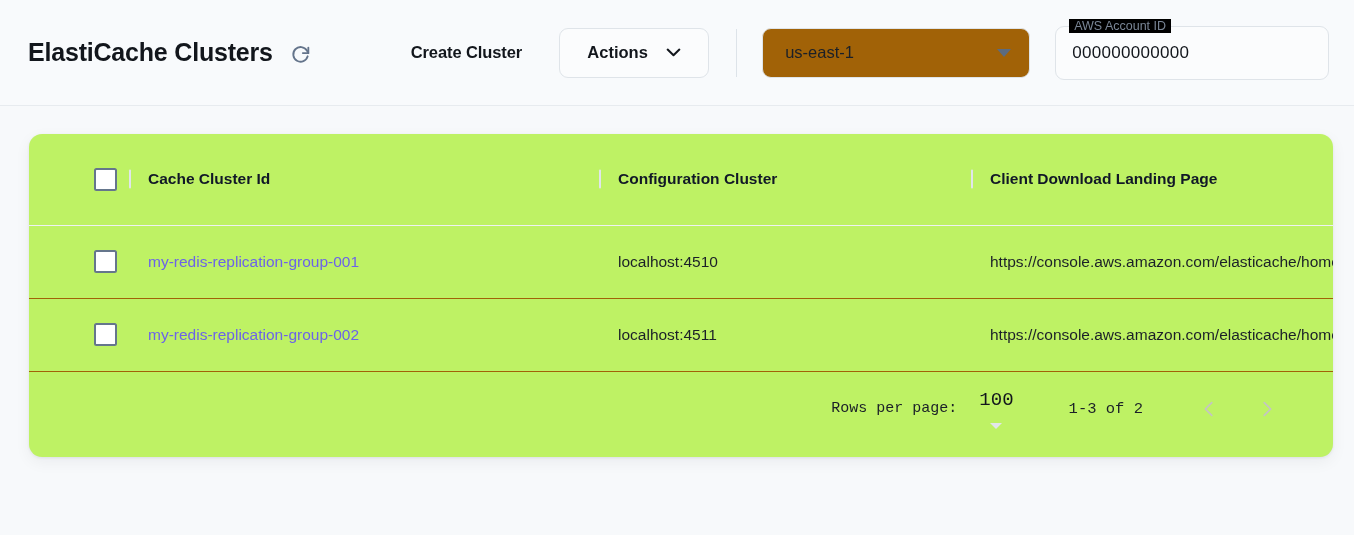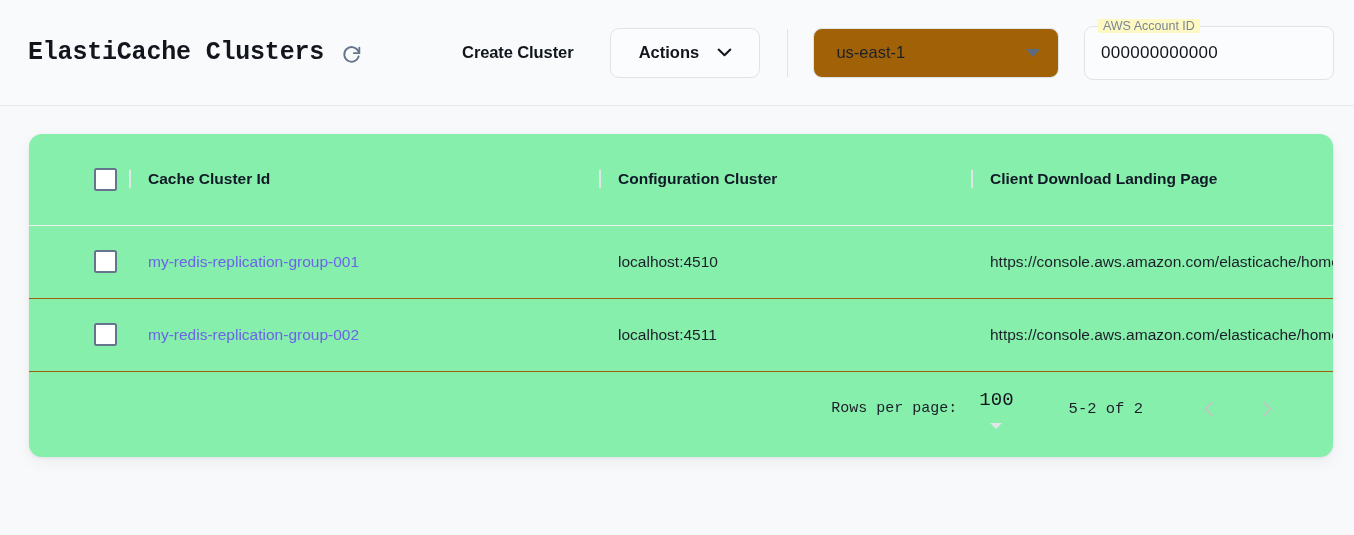--- a/index.html
+++ b/index.html
@@ -34,21 +34,20 @@
     gap: 14px;
     flex: 0 0 auto;
   }
 
   .page-title {
     font-size: 25px;
     font-weight: bold;
     color: #12161c;
     letter-spacing: -0.2px;
     white-space: nowrap;
-    font-family: Liberation Mono, monospace;
   }
 
   .refresh-btn {
     width: 28px;
     height: 28px;
     display: flex;
     align-items: center;
     justify-content: center;
     color: #64748b;
     cursor: pointer;
@@ -140,41 +139,41 @@
     background: #fbfcfd;
     display: flex;
     align-items: center;
     padding: 0 16px;
   }
   .account-legend {
     position: absolute;
     top: -8px;
     left: 13px;
     padding: 0 5px;
-    background: #fef9c3;
+    background: #000000;
     font-size: 12.5px;
     color: #7a8696;
     white-space: nowrap;
   }
   .account-value {
     font-size: 17px;
     color: #12161c;
     letter-spacing: 0.3px;
     white-space: nowrap;
   }
 
   
   .content {
     padding: 28px 21px 0 29px;
   }
 
   .card {
     width: 1304px;
     height: 323px;
-    background: #86efac;
+    background: #bef264;
     border-radius: 13px;
     box-shadow: 0 1px 3px rgba(16,24,40,0.07), 0 5px 16px rgba(16,24,40,0.055);
     overflow: hidden;
     position: relative;
   }
 
   .table {
     width: 100%;
     table-layout: fixed;
     border-collapse: collapse;
@@ -420,21 +419,21 @@
     </table>
 
     <div class="pagination">
       <span class="rpp-label">Rows per page:</span>
 
       <div class="rpp-select">
         <span class="rpp-value">100</span>
         <span class="caret-sm"></span>
       </div>
 
-      <span class="range-text">5-2 of 2</span>
+      <span class="range-text">1-3 of 2</span>
 
       <button class="pager-btn prev" aria-label="Previous page">
         <svg width="22" height="22" viewBox="0 0 24 24" fill="none" stroke="currentColor" stroke-width="1.9" stroke-linecap="round" stroke-linejoin="round">
           <polyline points="15 5 8 12 15 19"></polyline>
         </svg>
       </button>
 
       <button class="pager-btn next" aria-label="Next page">
         <svg width="22" height="22" viewBox="0 0 24 24" fill="none" stroke="currentColor" stroke-width="1.9" stroke-linecap="round" stroke-linejoin="round">
           <polyline points="9 5 16 12 9 19"></polyline>

